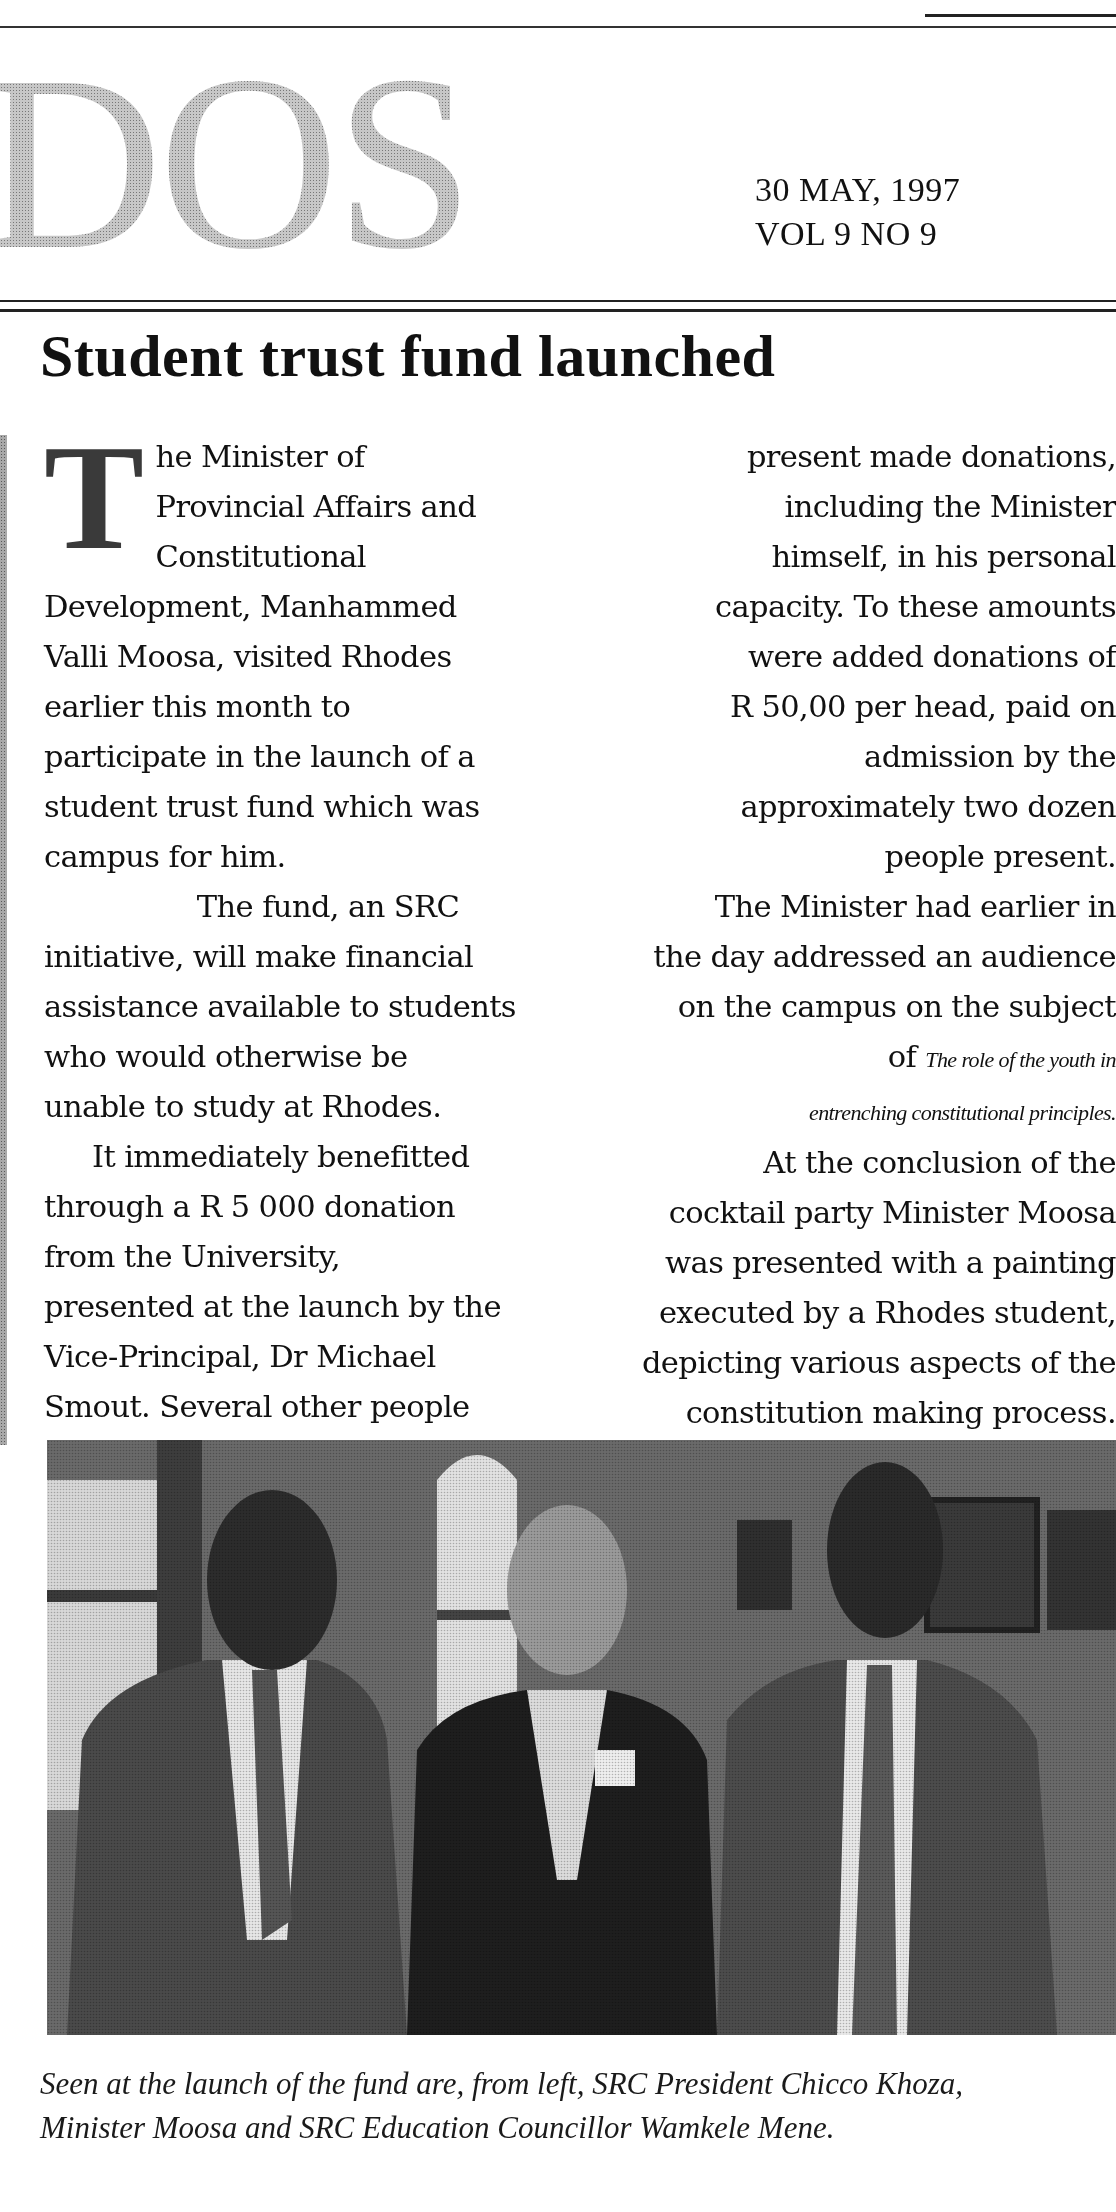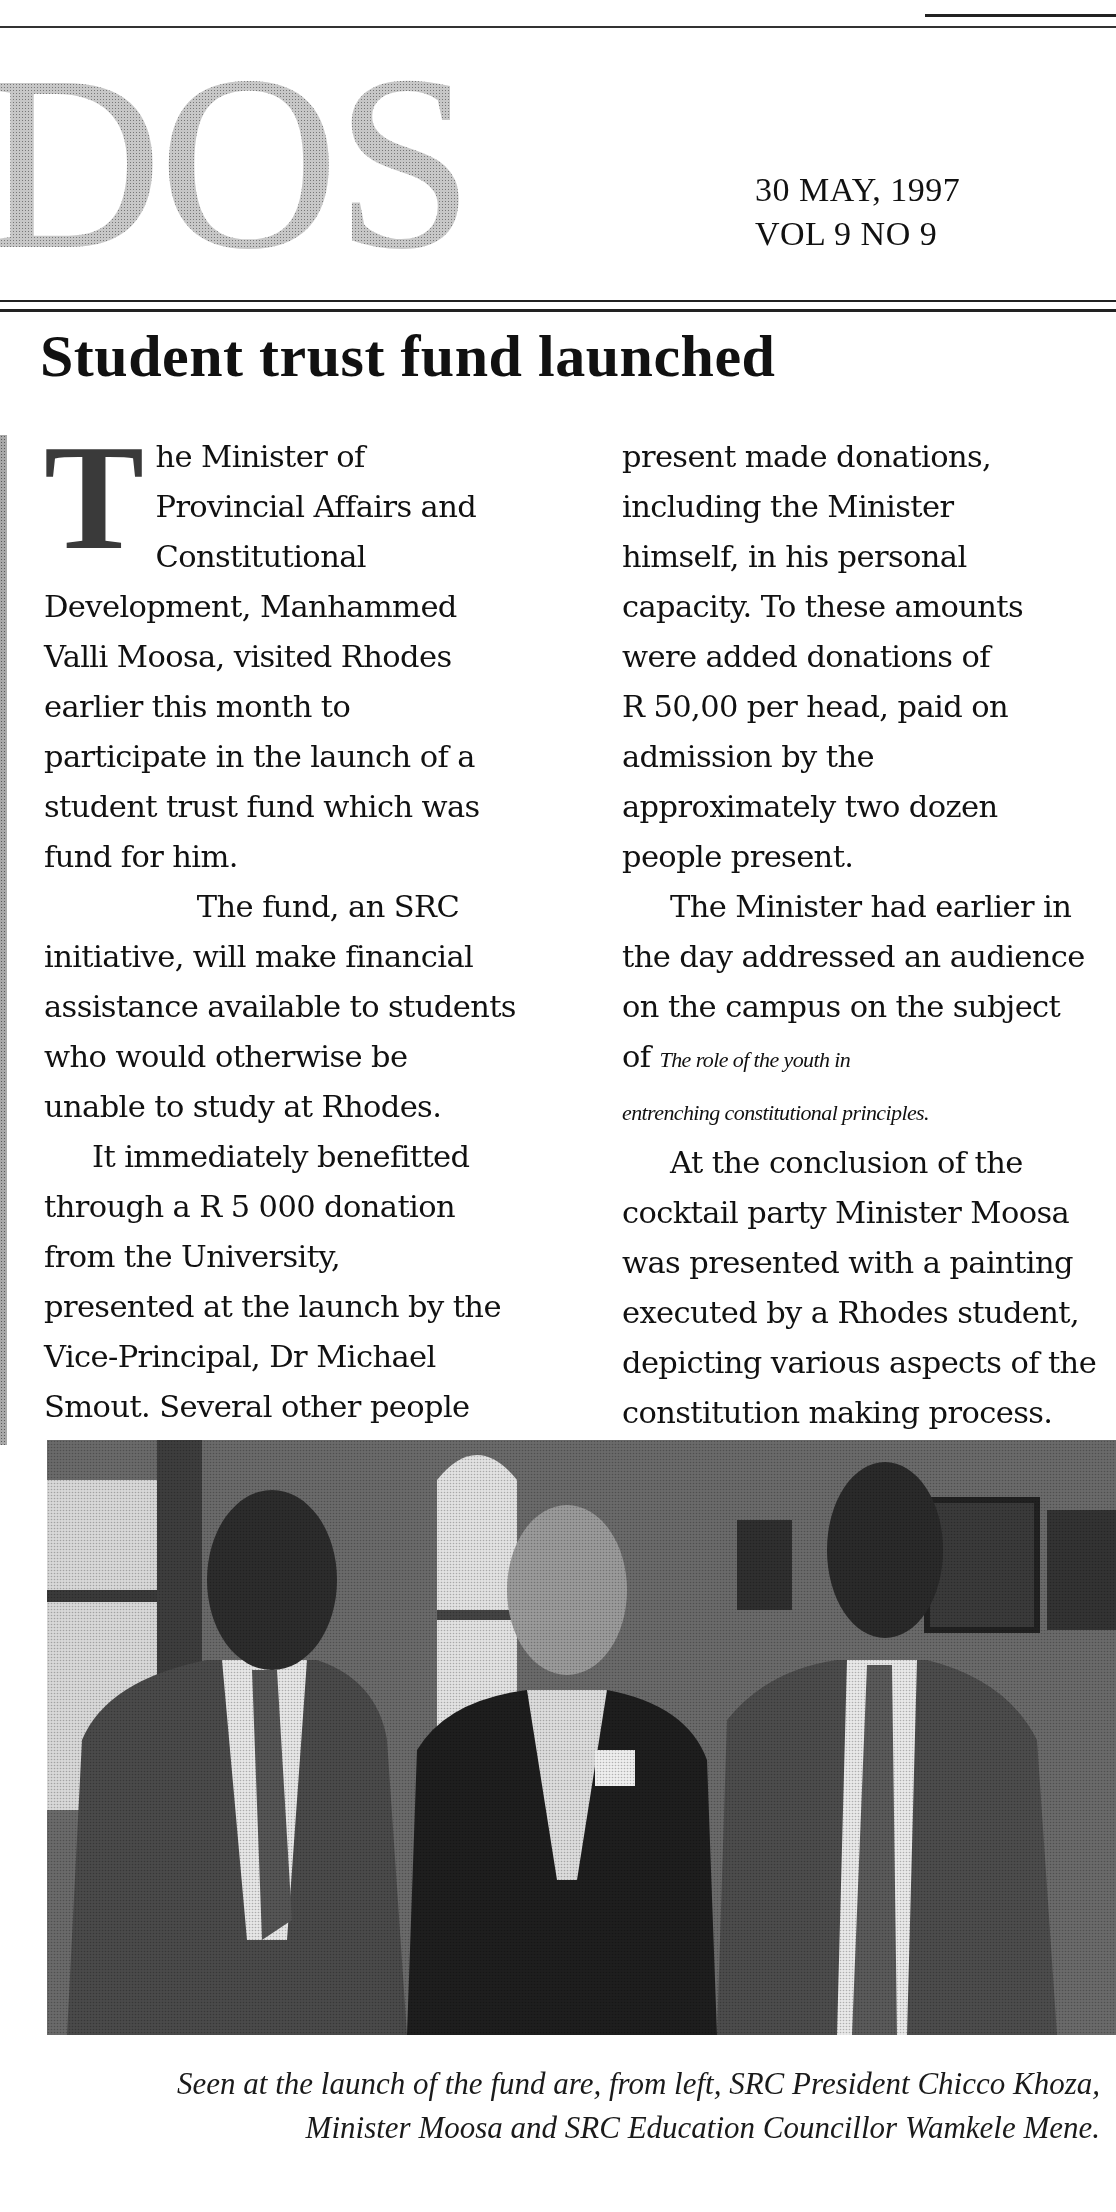--- a/index.html
+++ b/index.html
@@ -34,37 +34,37 @@
       font-family: "Liberation Serif", serif; font-weight: bold;
       font-size: 60px; letter-spacing: 0.5px; line-height: 1;
       white-space: nowrap;
     }
     .col {
       position: absolute; top: 432px; font-family: "DejaVu Serif", serif;
       font-size: 30.5px; line-height: 50px; letter-spacing: -0.6px;
       font-weight: normal;
     }
     #col-1 { left: 44px; width: 520px; }
-    #col-2 { left: 622px; width: 494px; }
+    #col-2 { left: 622px; width: 494px; text-align: right; }
     .col p { margin: 0; }
     #dropcap {
       float: left; font-family: "Liberation Serif", serif;
       font-size: 150px; line-height: 118px; height: 126px; margin: 6px 12px 0 0;
       color: #3a3a3a; font-weight: bold;
     }
     .line { display: block; white-space: nowrap; }
     em { font-style: italic; font-family: "Liberation Serif", serif; font-size: 22px; }
     #photo {
       position: absolute; left: 47px; top: 1440px; width: 1069px; height: 595px;
       overflow: hidden; background: #5b5b5b;
     }
     #photo svg { display: block; }
     #caption {
       position: absolute; left: 40px; width: 1060px; top: 2062px;
-      text-align: right; font-family: "Liberation Serif", serif; font-style: italic;
+      text-align: left; font-family: "Liberation Serif", serif; font-style: italic;
       font-size: 31px; line-height: 44px; color: #1a1a1a;
     }
   </style>
 </head>
 <body>
 
 <div class="rule" style="left:925px; top:14px; width:191px; height:3px;"></div>
 <div class="rule" style="left:0; top:26px; width:1116px; height:2px; background:#333;"></div>
 <div class="rule" style="left:0; top:300px; width:1116px; height:2px;"></div>
 <div class="rule" style="left:0; top:309px; width:1116px; height:3px;"></div>
@@ -83,21 +83,21 @@
   <p>
     <span id="dropcap">T</span>
     <span class="line">he Minister of</span>
     <span class="line">Provincial Affairs and</span>
     <span class="line">Constitutional</span>
     <span class="line" style="clear:left;">Development, Manhammed</span>
     <span class="line">Valli Moosa, visited Rhodes</span>
     <span class="line">earlier this month to</span>
     <span class="line">participate in the launch of a</span>
     <span class="line">student trust fund which was</span>
-    <span class="line">fund for him.</span>
+    <span class="line">campus for him.</span>
   </p>
   <p>
     <span class="line" style="padding-left:48px;text-align:center;">The fund, an SRC</span>
     <span class="line">initiative, will make financial</span>
     <span class="line">assistance available to students</span>
     <span class="line">who would otherwise be</span>
     <span class="line">unable to study at Rhodes.</span>
   </p>
   <p>
     <span class="line" style="padding-left:48px;">It immediately benefitted</span>

